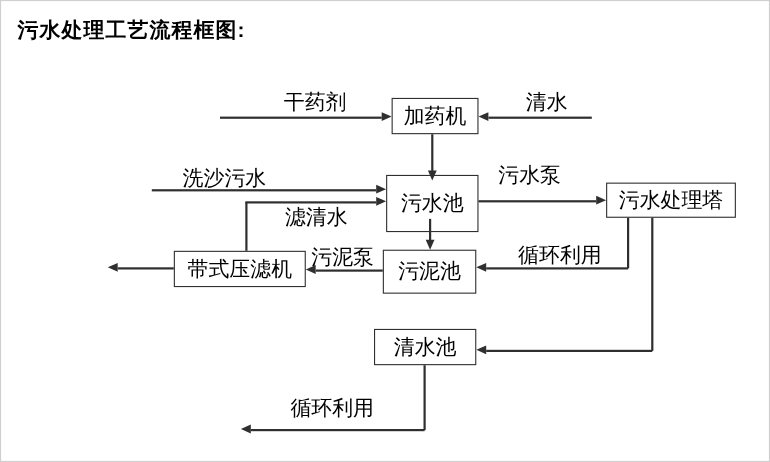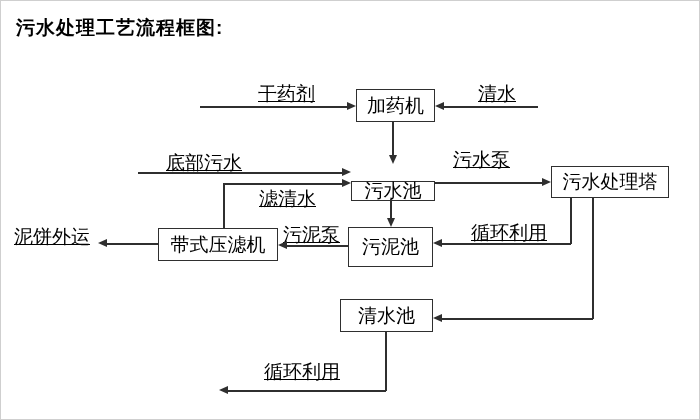--- a/index.html
+++ b/index.html
@@ -28,51 +28,50 @@
     border:1.5px solid var(--line);
     background:#fff;
     box-sizing:border-box;
     display:flex;align-items:center;justify-content:center;
     font-size:19px;color:var(--ink);
     white-space:nowrap;
   }
   .flabel{
     position:absolute;
     font-size:19px;color:var(--ink);
-    white-space:nowrap;line-height:19px;text-decoration:underline;
+    white-space:nowrap;line-height:19px;
   }
   .hline{position:absolute;height:1.5px;background:var(--line);}
   .vline{position:absolute;width:1.5px;background:var(--line);}
   .arr{position:absolute;width:0;height:0;}
   .arr-r{border-top:4px solid transparent;border-bottom:4px solid transparent;border-left:9px solid var(--line);}
   .arr-l{border-top:4px solid transparent;border-bottom:4px solid transparent;border-right:9px solid var(--line);}
   .arr-d{border-left:4px solid transparent;border-right:4px solid transparent;border-top:9px solid var(--line);}
 </style>
 </head>
 <body>
 
 <div class="canvas">
 
   <h1 class="title">污水处理工艺流程框图:</h1>
 
   <div class="node" style="left:355px;top:88px;width:79px;height:33px">加药机</div>
-  <div class="node" style="left:350px;top:180px;width:84px;height:20px">污水池</div>
+  <div class="node" style="left:350px;top:158px;width:84px;height:52px">污水池</div>
   <div class="node" style="left:550px;top:165px;width:118px;height:32px">污水处理塔</div>
   <div class="node" style="left:347px;top:226px;width:85px;height:40px">污泥池</div>
   <div class="node" style="left:157px;top:227px;width:120px;height:33px">带式压滤机</div>
   <div class="node" style="left:339px;top:298px;width:93px;height:33px">清水池</div>
 
   <span class="flabel" style="left:257px;top:83px">干药剂</span>
   <span class="flabel" style="left:477px;top:83px">清水</span>
-  <span class="flabel" style="left:165px;top:152px">底部污水</span>
+  <span class="flabel" style="left:165px;top:152px">洗沙污水</span>
   <span class="flabel" style="left:258px;top:188px">滤清水</span>
   <span class="flabel" style="left:452px;top:149px">污水泵</span>
   <span class="flabel" style="left:470px;top:222px">循环利用</span>
   <span class="flabel" style="left:282px;top:224px">污泥泵</span>
-  <span class="flabel" style="left:13px;top:226px">泥饼外运</span>
   <span class="flabel" style="left:263px;top:361px">循环利用</span>
 
   <div class="hline" style="left:199px;top:105px;width:147px"></div>
   <div class="arr arr-r" style="left:346px;top:101px"></div>
 
   <div class="hline" style="left:443px;top:105px;width:94px"></div>
   <div class="arr arr-l" style="left:434px;top:101px"></div>
 
   <div class="vline" style="left:391px;top:121px;height:34px"></div>
   <div class="arr arr-d" style="left:388px;top:154px"></div>

